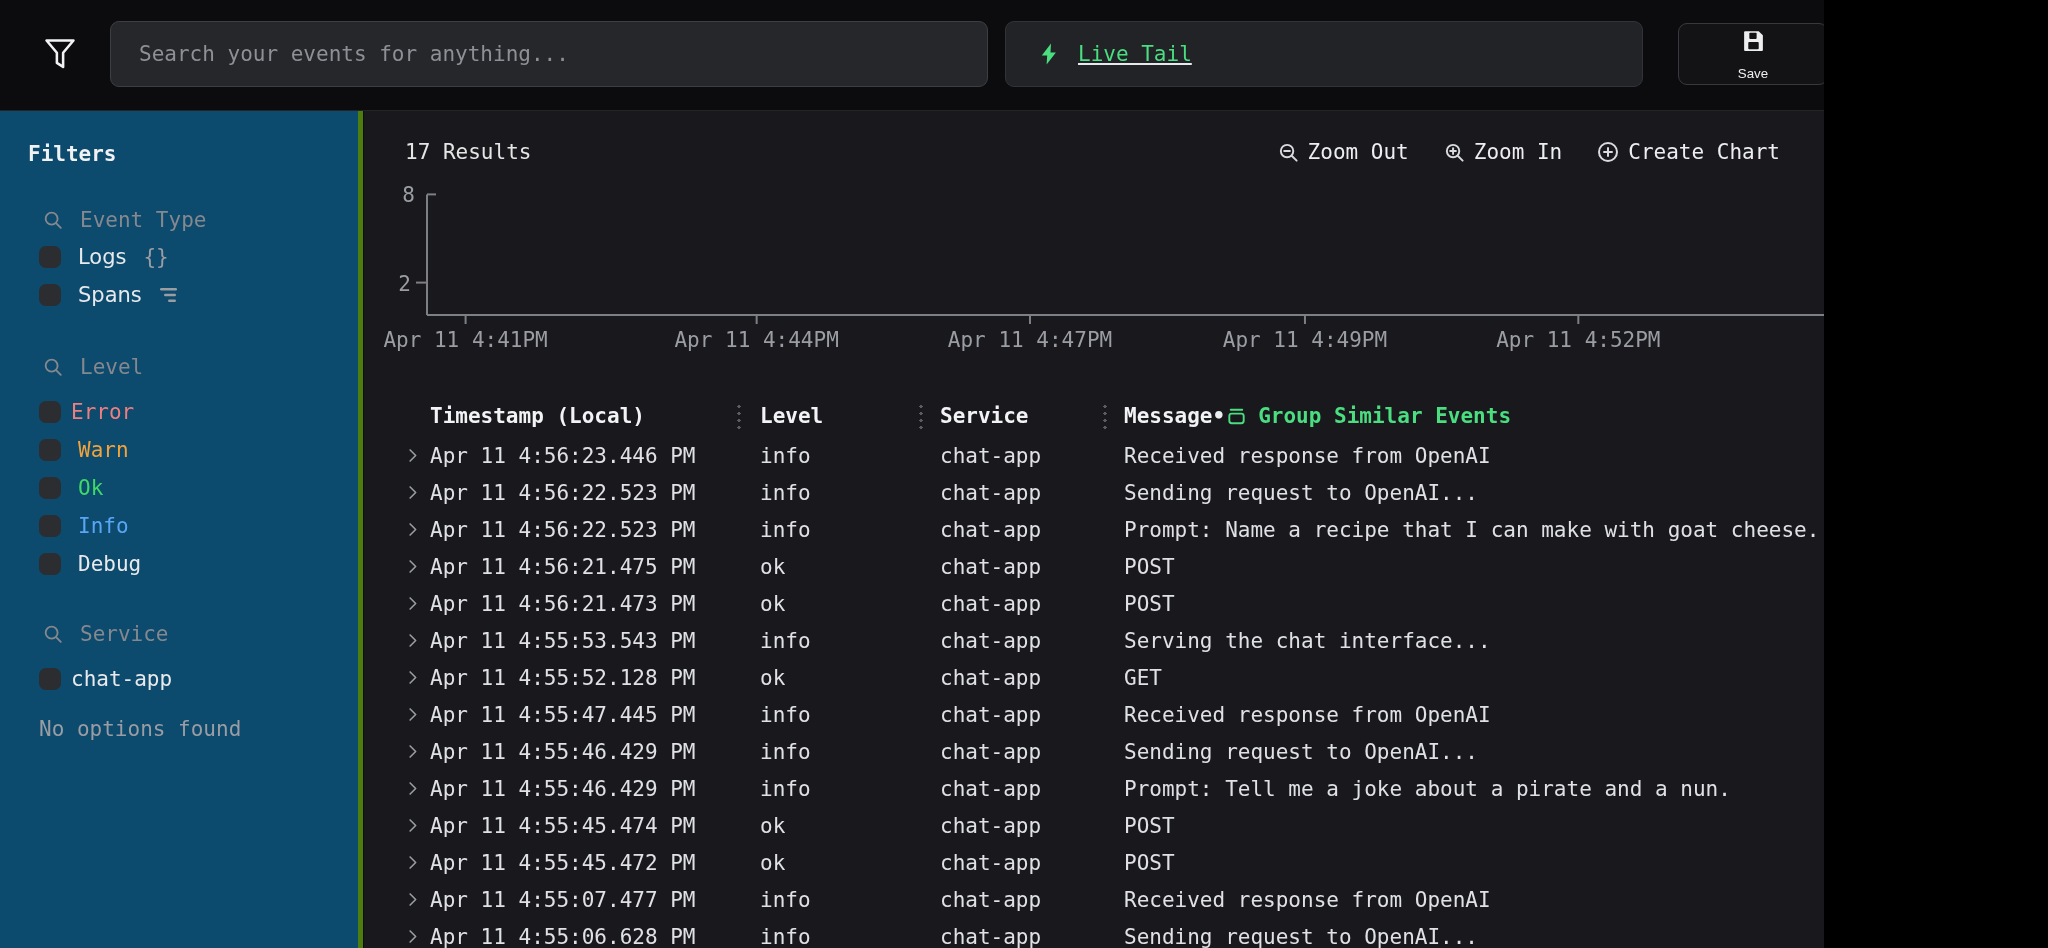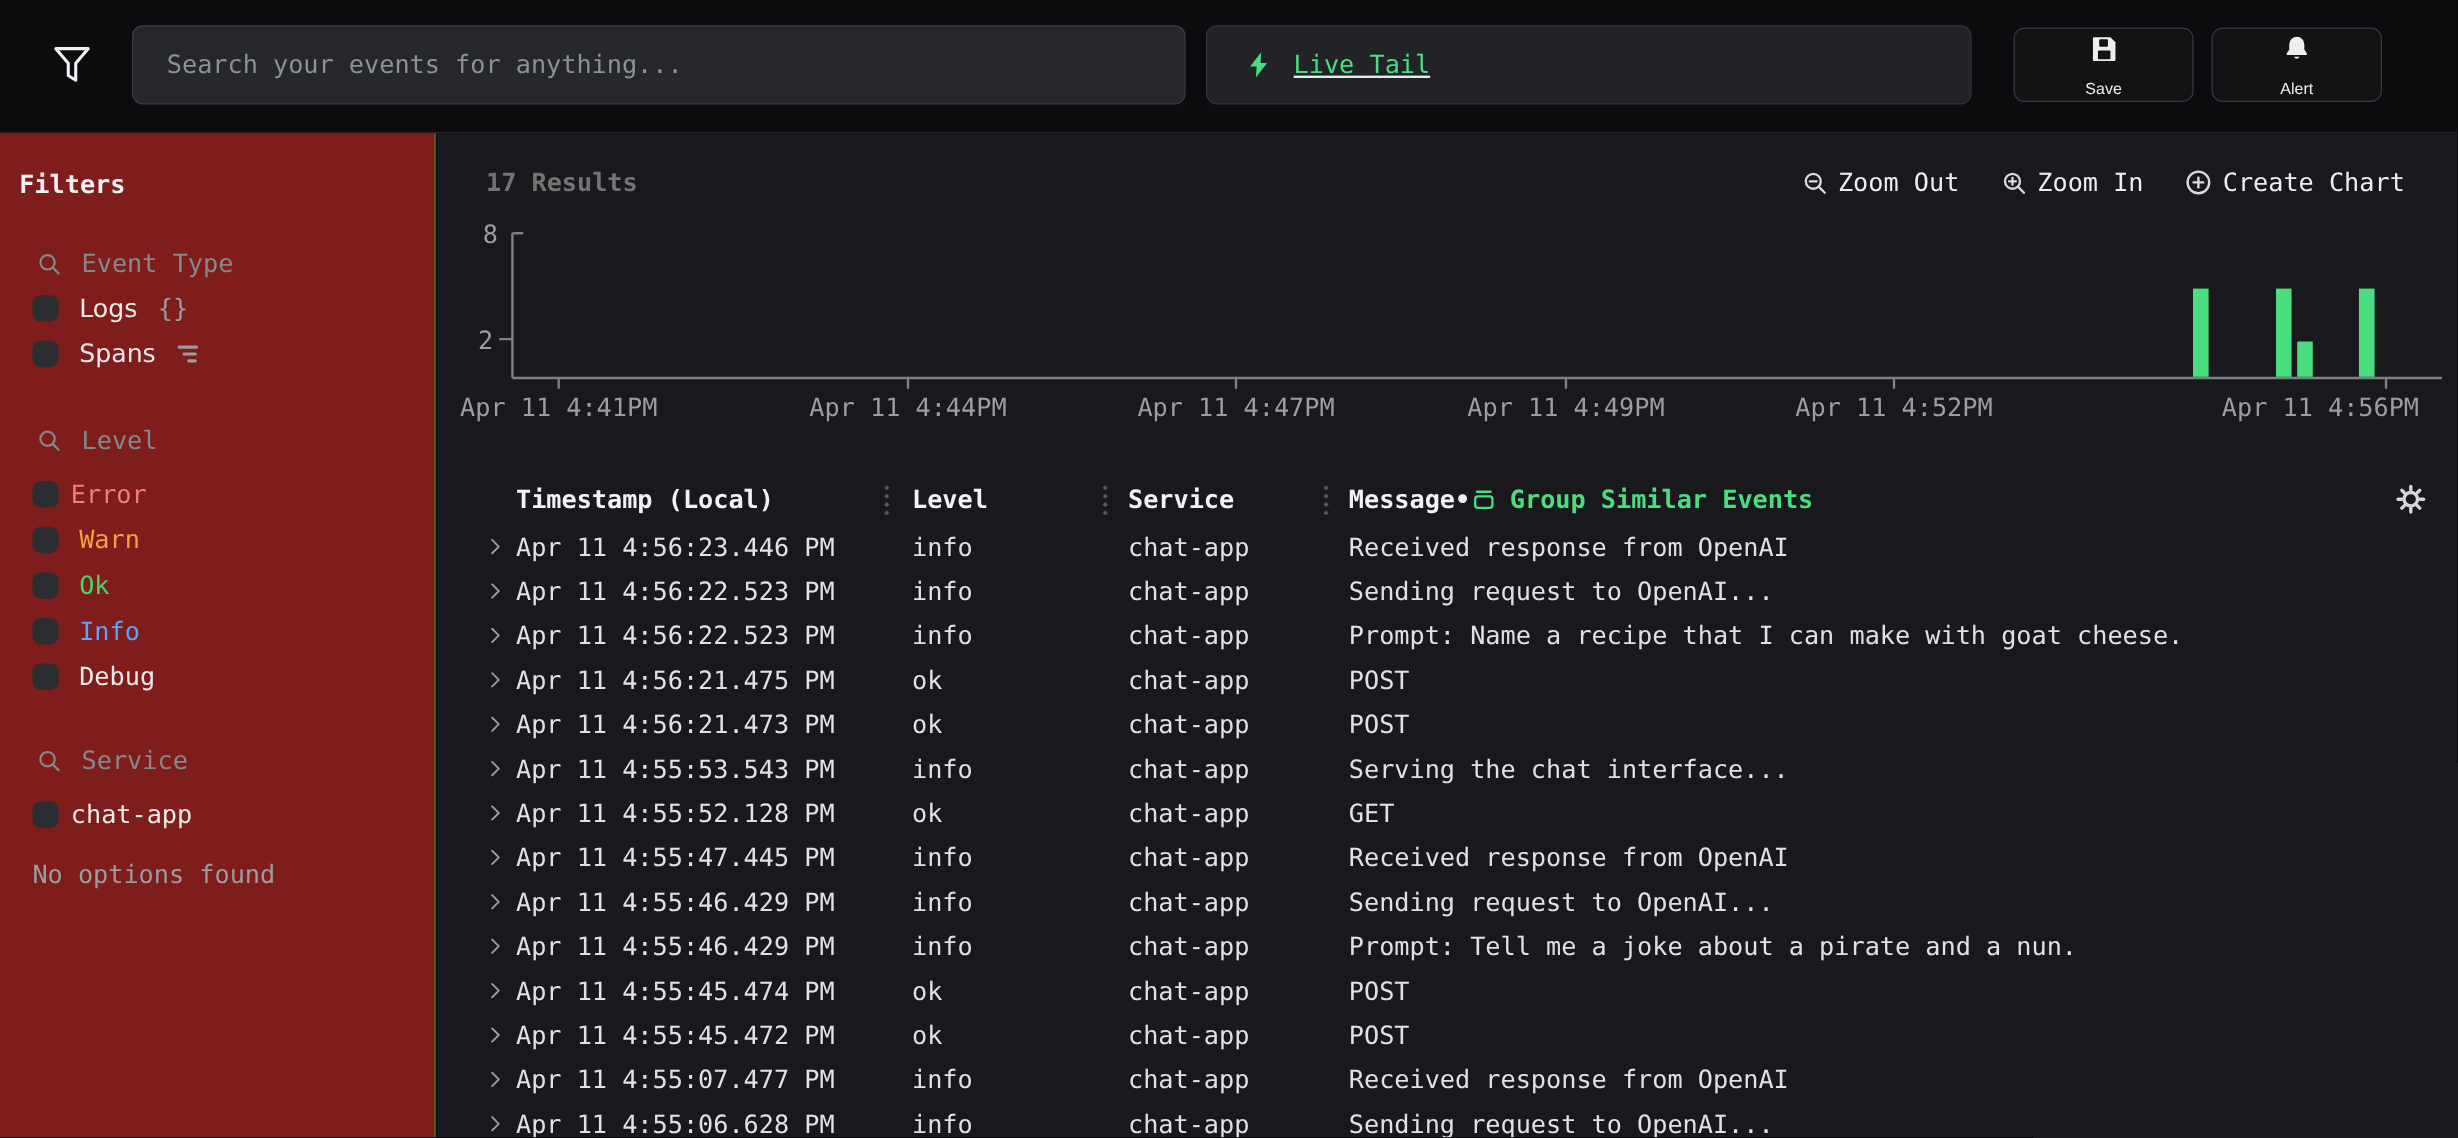--- a/index.html
+++ b/index.html
@@ -1,54 +1,54 @@
 <!DOCTYPE html>
 <html><head>
 <meta charset="utf-8">
 <style>
   html,body{margin:0;padding:0;background:#000;}
   #app{
-    position:relative;width:2048px;height:948px;overflow:hidden;
+    position:relative;width:1824px;height:948px;overflow:hidden;
     background:#0d0d10;color:#e8e9ec;
     font-family:"DejaVu Sans Mono","Liberation Mono",monospace;
     font-size:21px;
   }
   .sans{font-family:"DejaVu Sans","Liberation Sans",sans-serif;}
 
   
   .topbar{position:absolute;top:0;left:0;right:0;height:110px;background:#0c0c0f;border-bottom:1px solid #232428;}
   .funnel-btn{position:absolute;left:36px;top:26px;width:48px;height:56px;display:flex;align-items:center;justify-content:center;cursor:pointer;}
   .search-box{position:absolute;left:110px;top:21px;width:878px;height:66px;background:#26272b;border:1px solid #3d3e44;border-radius:9px;display:flex;align-items:center;box-sizing:border-box;}
   .search-box input{flex:1;margin:0 26px;background:transparent;border:none;outline:none;color:#d3d5d9;font:inherit;}
   .search-box input::placeholder{color:#8d9096;}
   .livetail-box{position:absolute;left:1005px;top:21px;width:638px;height:66px;background:#222327;border:1px solid #323338;border-radius:9px;display:flex;align-items:center;gap:16px;padding-left:32px;box-sizing:border-box;cursor:pointer;text-decoration:underline;}
   .livetail-label{color:#4ade80;}
   .top-btn{position:absolute;top:23px;height:62px;background:#131316;border:1px solid #38393f;border-radius:9px;display:flex;align-items:center;justify-content:center;gap:13px;color:#eceef0;cursor:pointer;box-sizing:border-box;flex-direction:column;}
   .top-btn.save{left:1678px;width:150px;}
   .top-btn.alert{left:1843px;width:142px;}
 
   
-  .sidebar{position:absolute;top:111px;left:0;width:363px;bottom:0;background:#7f1d1d;border-right:1px solid #4d7c0f;padding-left:16px;box-sizing:border-box;}
+  .sidebar{position:absolute;top:111px;left:0;width:363px;bottom:0;background:#0c4a6e;border-right:5px solid #4d7c0f;padding-left:28px;box-sizing:border-box;}
   .filters-title{margin-top:30px;font-weight:700;font-size:21px;color:#f0f1f3;height:26px;line-height:26px;}
   .facet-search{display:flex;align-items:center;gap:14px;height:28px;margin-left:14px;}
   .facet-search input{background:transparent;border:none;outline:none;color:#c9cbd0;font:inherit;width:220px;}
   .facet-search input::placeholder{color:#85888e;}
   .facet-item{display:flex;align-items:center;gap:17px;height:26px;margin-left:11px;cursor:pointer;}
   .checkbox{width:22px;height:22px;border-radius:7px;background:#2b2d31;flex:0 0 auto;}
   .facet-label{line-height:26px;}
   .icon-dim{color:#9a9da2;}
   .empty-text{margin-left:11px;color:#9a9da3;height:26px;line-height:26px;}
   .mt-39{margin-top:39px;} .mt-10{margin-top:10px;} .mt-12{margin-top:12px;}
   .mt-45{margin-top:45px;} .mt-18{margin-top:18px;gap:10px;} .mt-43{margin-top:43px;}
   .mt-47{margin-top:47px;} .mt-24{margin-top:24px;}
 
   
   .main{position:absolute;top:111px;left:364px;right:0;bottom:0;background:#19191d;}
   .results-row{position:absolute;top:26px;left:41px;right:44px;height:30px;display:flex;justify-content:space-between;align-items:center;}
-  .results-label{font-weight:700;color:#737373;}
+  .results-label{font-weight:400;color:#e5e5e5;}
   .chart-actions{display:flex;gap:34px;align-items:center;}
   .action{display:flex;align-items:center;gap:8px;color:#eceef0;cursor:pointer;}
 
   .chart-wrap{position:absolute;left:0;top:64px;width:1684px;height:190px;}
 
   
   .table{position:absolute;top:284px;left:0;right:0;bottom:0;padding-left:30px;overflow:hidden;}
   .thead,.trow{display:grid;grid-template-columns:36px 307px 23px 159px 21px 163px 21px 844px 80px;align-items:center;}
   .thead{height:42px;font-weight:700;color:#f2f3f5;}
   .trow{height:37px;color:#dfe1e4;cursor:pointer;}

